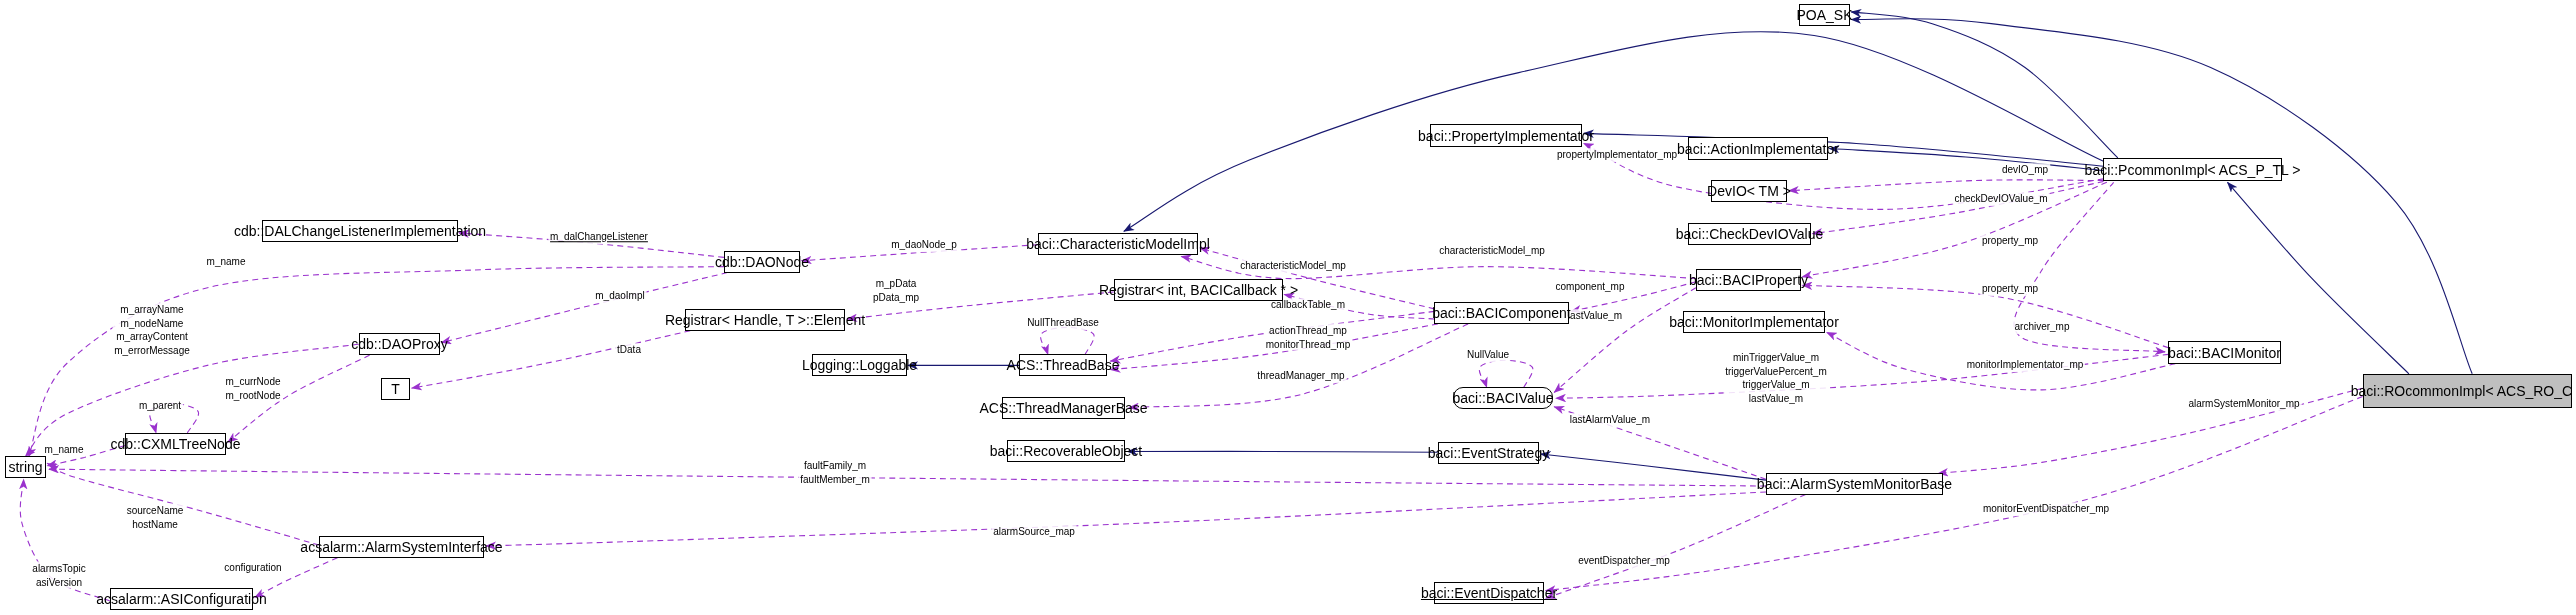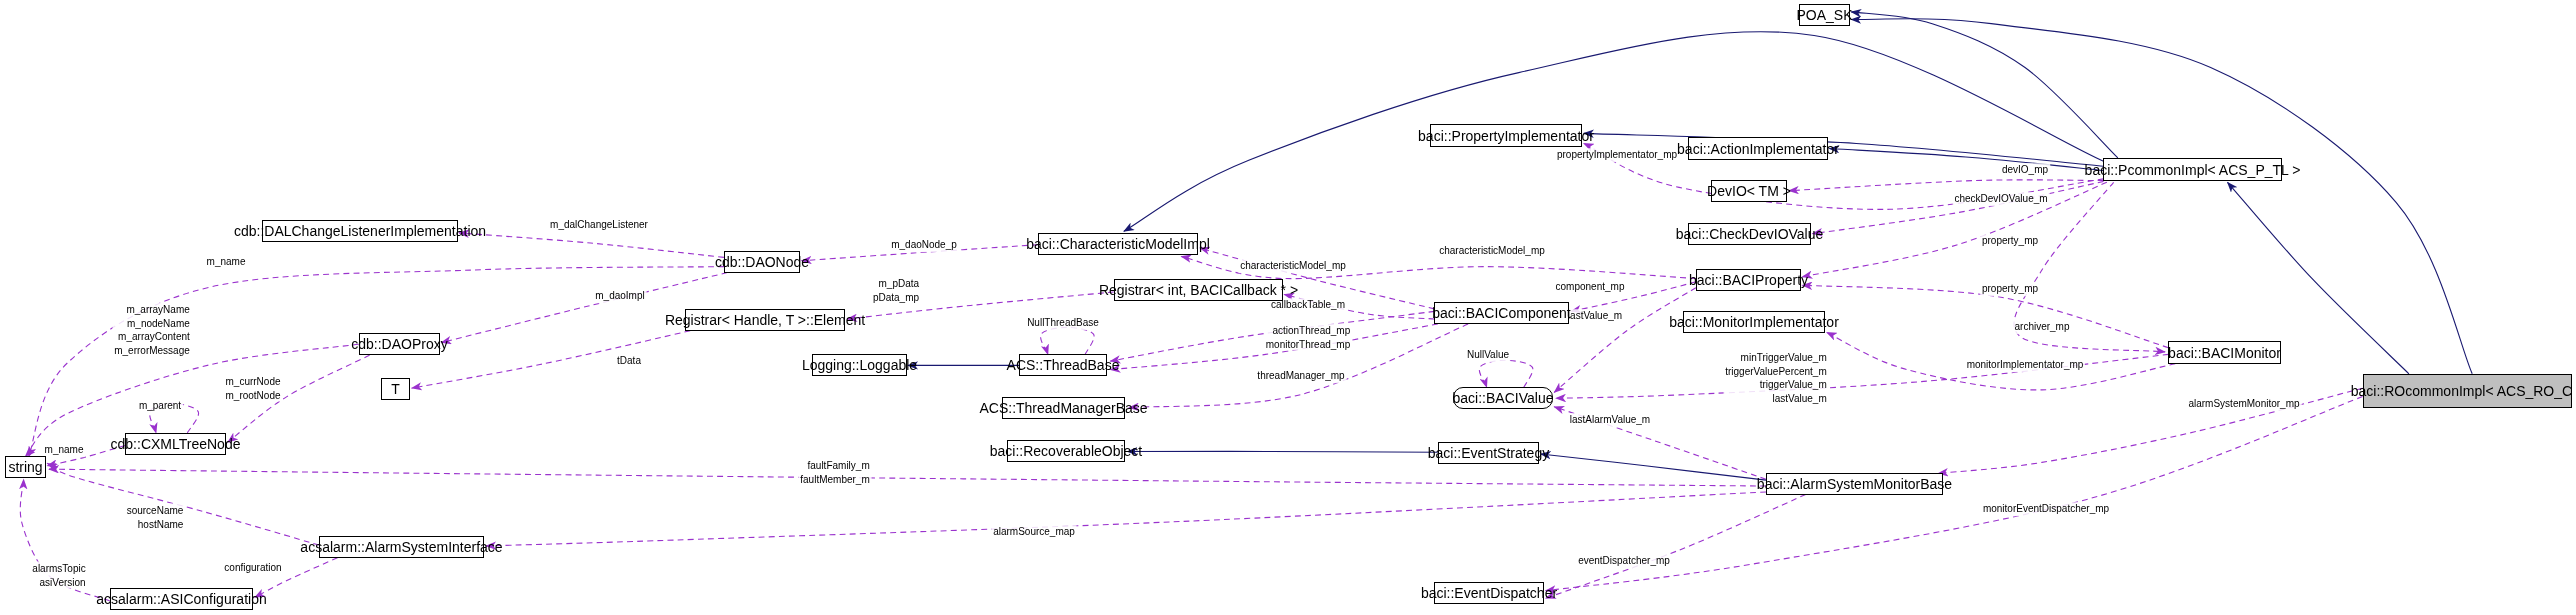--- a/index.html
+++ b/index.html
@@ -3,21 +3,21 @@
 <meta charset="utf-8">
 <style>
   html,body{margin:0;padding:0;background:#ffffff;}
   #canvas{position:relative;width:2576px;height:616px;background:#ffffff;overflow:hidden;
           font-family:"Liberation Sans", sans-serif;}
   #edges{position:absolute;left:0;top:0;z-index:0;}
   .node{position:absolute;box-sizing:border-box;border:0.8px solid #000;background:#fff;
         display:flex;align-items:center;justify-content:center;white-space:nowrap;
         font-size:14px;color:#000;z-index:2;}
   .node.main{background:#bfbfbf;border-width:1.7px;}
-  .elabel{position:absolute;transform:translate(-50%,-50%);white-space:pre-line;text-align:right;
+  .elabel{position:absolute;transform:translate(-50%,-50%);white-space:pre-line;text-align:center;
           font-size:10px;line-height:13.5px;color:#000;z-index:1;background:rgba(255,255,255,0.85);
           padding:0 1.7px;}
 </style>
 </head>
 <body>
 
 <div id="canvas" style="width: 2576px; height: 616px;">
   <svg id="edges" xmlns="http://www.w3.org/2000/svg" width="2576" height="616" viewBox="0 0 3053 730">
       <defs>
         <marker id="arrow-solid" markerWidth="14" markerHeight="10" refX="12" refY="5" orient="auto" markerUnits="userSpaceOnUse">
@@ -84,40 +84,40 @@
     <div class="node" style="left: 381px; top: 378px; width: 29px; height: 22px;">T</div>
     <div class="node" style="left: 125px; top: 433px; width: 101px; height: 22px;">cdb::CXMLTreeNode</div>
     <div class="node" style="left: 5px; top: 456px; width: 41px; height: 22px;">string</div>
     <div class="node" style="left: 319px; top: 536px; width: 165px; height: 22px;">acsalarm::AlarmSystemInterface</div>
     <div class="node" style="left: 110px; top: 588px; width: 143px; height: 22px;">acsalarm::ASIConfiguration</div>
     <div class="node" style="left: 812px; top: 354px; width: 95px; height: 22px;">Logging::Loggable</div>
     <div class="node" style="left: 1019px; top: 354px; width: 88px; height: 22px;">ACS::ThreadBase</div>
     <div class="node" style="left: 1002px; top: 397px; width: 123px; height: 22px;">ACS::ThreadManagerBase</div>
     <div class="node" style="left: 1007px; top: 440px; width: 118px; height: 22px;">baci::RecoverableObject</div>
     <div class="node" style="left: 1438px; top: 442px; width: 101px; height: 22px;">baci::EventStrategy</div>
-    <div class="node" style="left: 1434px; top: 582px; width: 110px; height: 22px;">baci::EventDispatcher</div>
+    <div class="node" style="left: 1434px; top: 582px; width: 110px; height: 22px; text-decoration: underline;">baci::EventDispatcher</div>
     <div class="node" style="left: 1766px; top: 473px; width: 177px; height: 22px;">baci::AlarmSystemMonitorBase</div>
     <div class="node" style="left: 1434px; top: 302px; width: 135px; height: 22px;">baci::BACIComponent</div>
     <div class="node" style="left: 1453px; top: 387px; width: 100px; height: 22px; border-radius: 10px;">baci::BACIValue</div>
     <div class="node" style="left: 1430px; top: 124px; width: 152px; height: 23px;">baci::PropertyImplementator</div>
     <div class="node" style="left: 1688px; top: 137px; width: 140px; height: 23px;">baci::ActionImplementator</div>
     <div class="node" style="left: 1711px; top: 180px; width: 76px; height: 22px;">DevIO&lt; TM &gt;</div>
     <div class="node" style="left: 1688px; top: 223px; width: 123px; height: 22px;">baci::CheckDevIOValue</div>
     <div class="node" style="left: 1696px; top: 269px; width: 105px; height: 22px;">baci::BACIProperty</div>
     <div class="node" style="left: 1683px; top: 311px; width: 142px; height: 22px;">baci::MonitorImplementator</div>
     <div class="node" style="left: 2168px; top: 341px; width: 113px; height: 23px;">baci::BACIMonitor</div>
     <div class="node" style="left: 2103px; top: 158px; width: 179px; height: 23px;">baci::PcommonImpl&lt; ACS_P_TL &gt;</div>
     <div class="node main" style="left: 2363px; top: 374px; width: 209px; height: 34px; background: rgb(191, 191, 191);">baci::ROcommonImpl&lt; ACS_RO_C &gt;</div>
-    <div class="elabel" style="left: 599px; top: 225px;">m_dalChangeListener</div>
+    <div class="elabel" style="left: 599px; top: 237px; text-decoration: underline;">m_dalChangeListener</div>
     <div class="elabel" style="left: 226px; top: 262px;">m_name</div>
     <div class="elabel" style="left: 924px; top: 245px;">m_daoNode_p</div>
     <div class="elabel" style="left: 896px; top: 290px;">m_pData
 pData_mp</div>
     <div class="elabel" style="left: 620px; top: 296px;">m_daoImpl</div>
-    <div class="elabel" style="left: 629px; top: 350px; margin-top: 11px;">tData</div>
+    <div class="elabel" style="left: 629px; top: 350px;">tData</div>
     <div class="elabel" style="left: 152px; top: 330px;">m_arrayName
 m_nodeName
 m_arrayContent
 m_errorMessage</div>
     <div class="elabel" style="left: 253px; top: 388px;">m_currNode
 m_rootNode</div>
     <div class="elabel" style="left: 160px; top: 406px;">m_parent</div>
     <div class="elabel" style="left: 64px; top: 450px;">m_name</div>
     <div class="elabel" style="left: 155px; top: 517px;">sourceName
 hostName</div>

